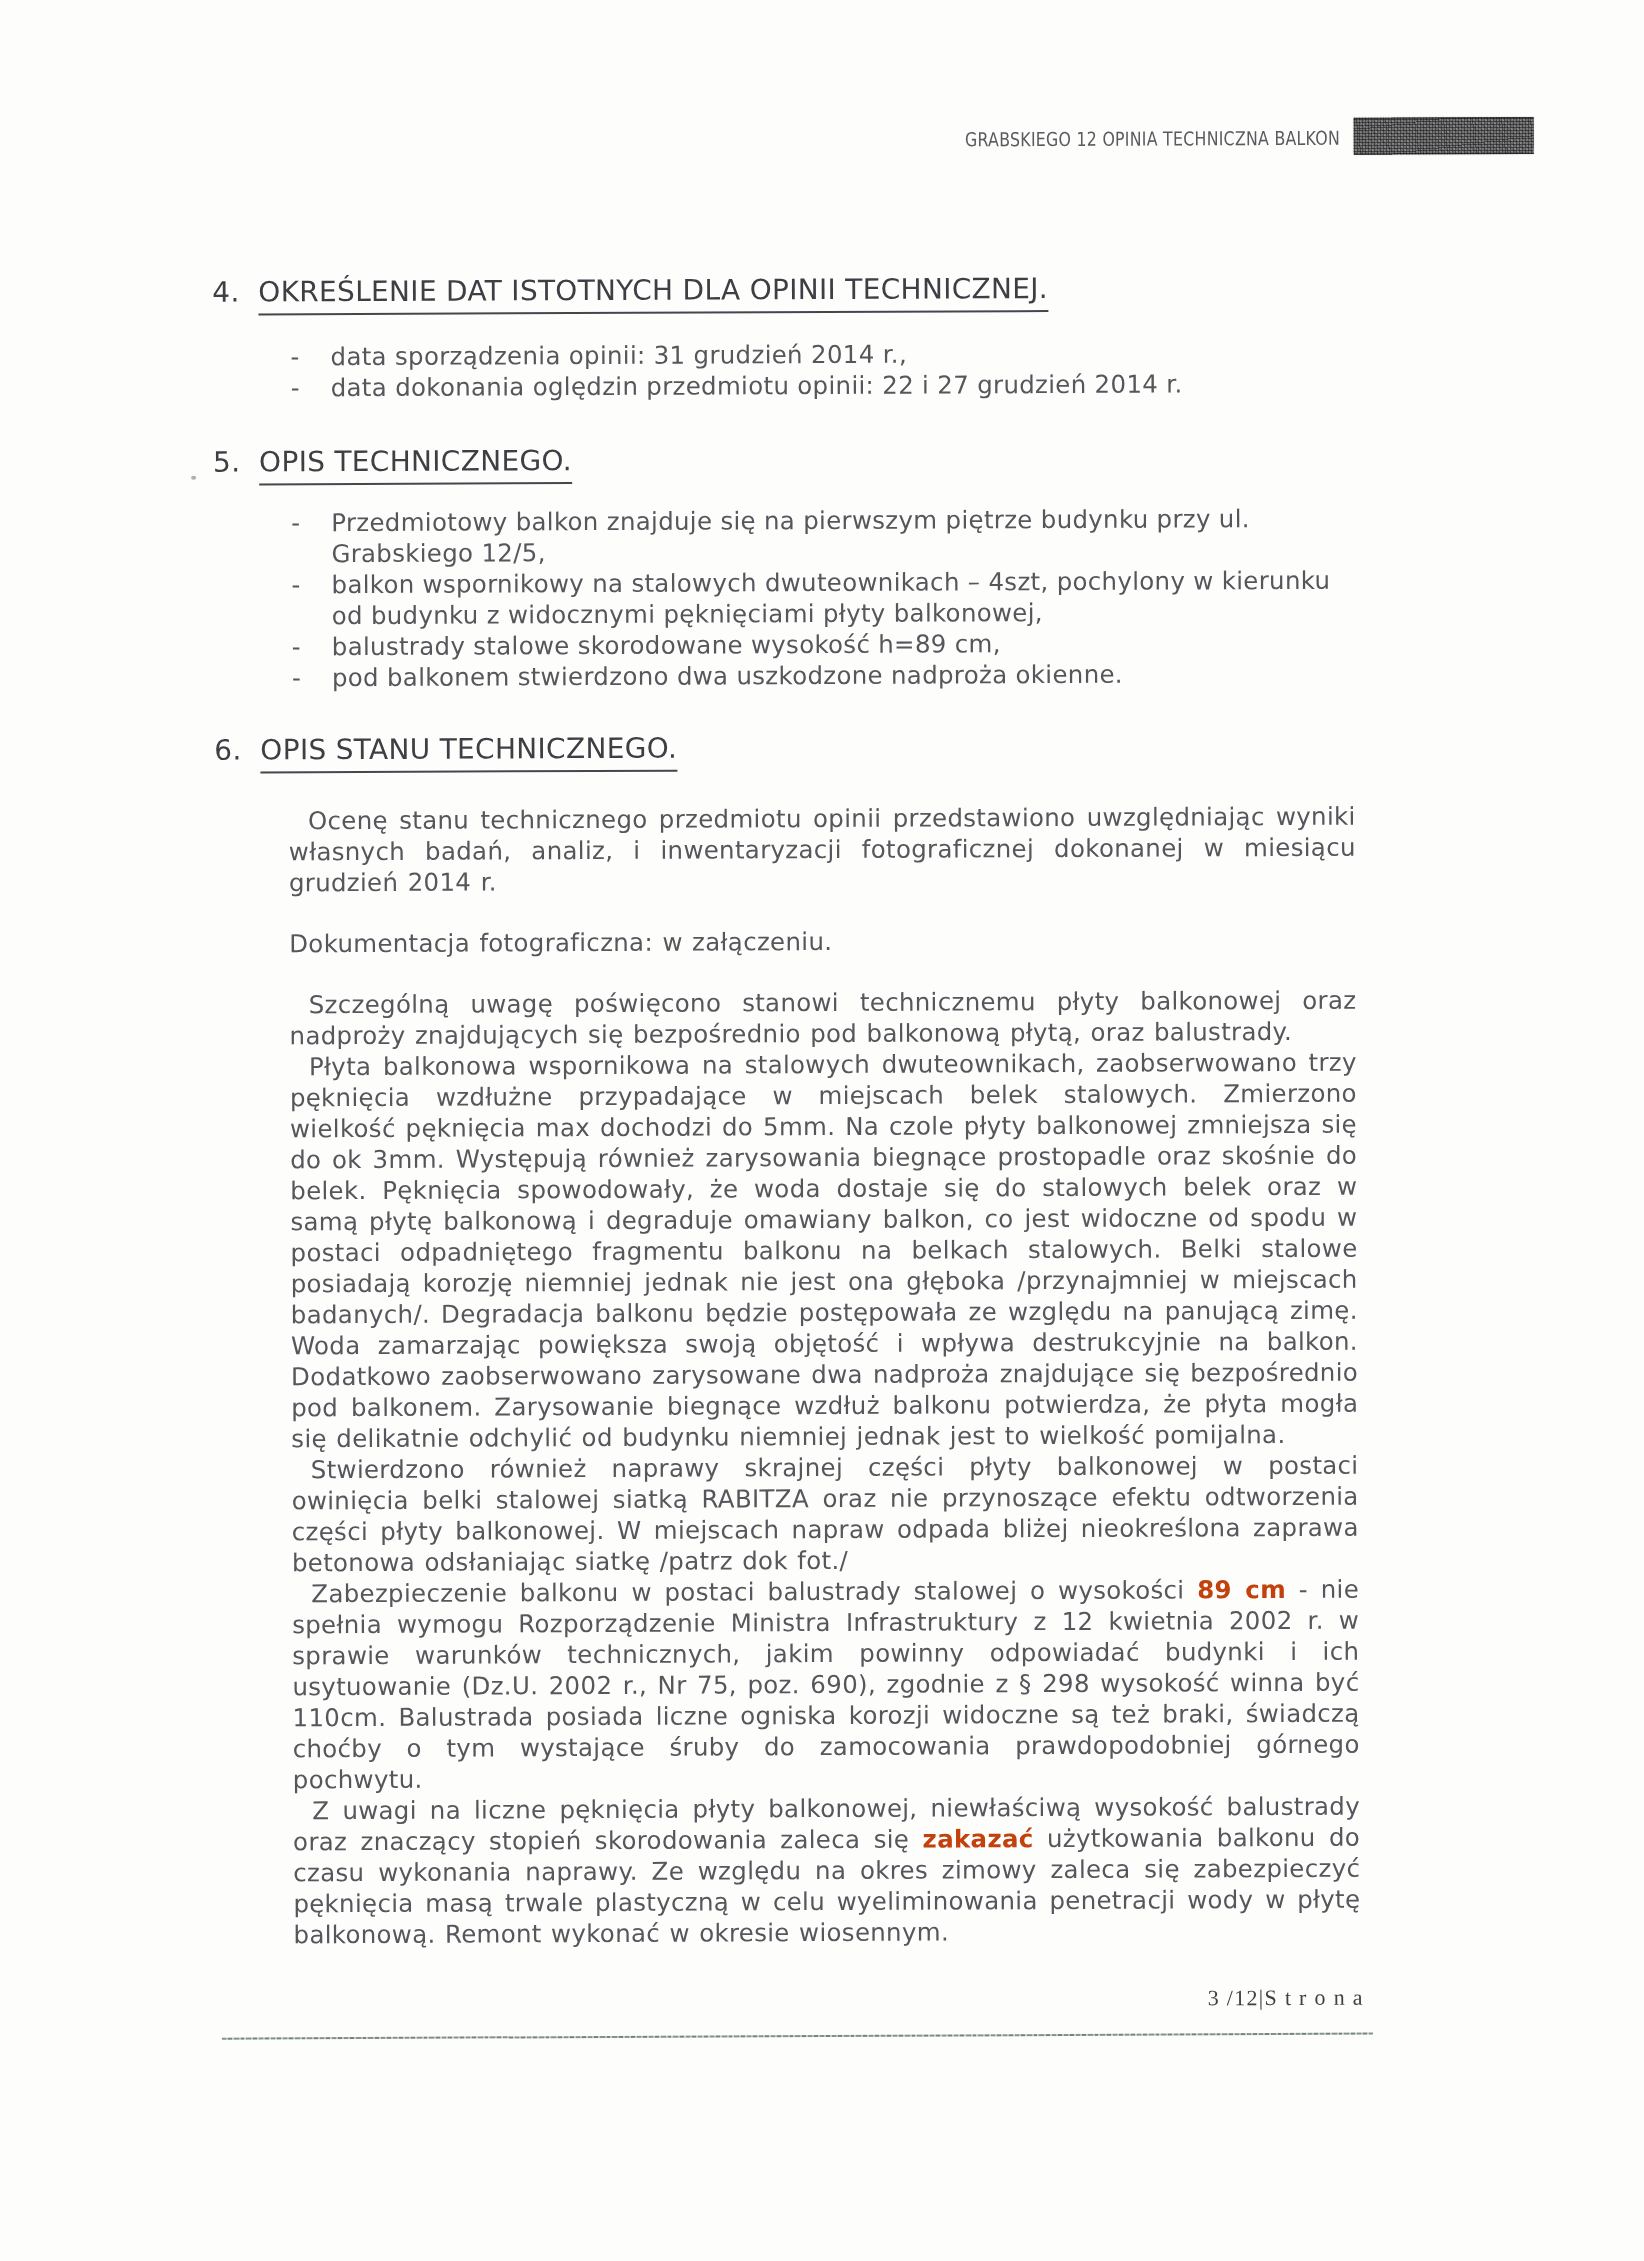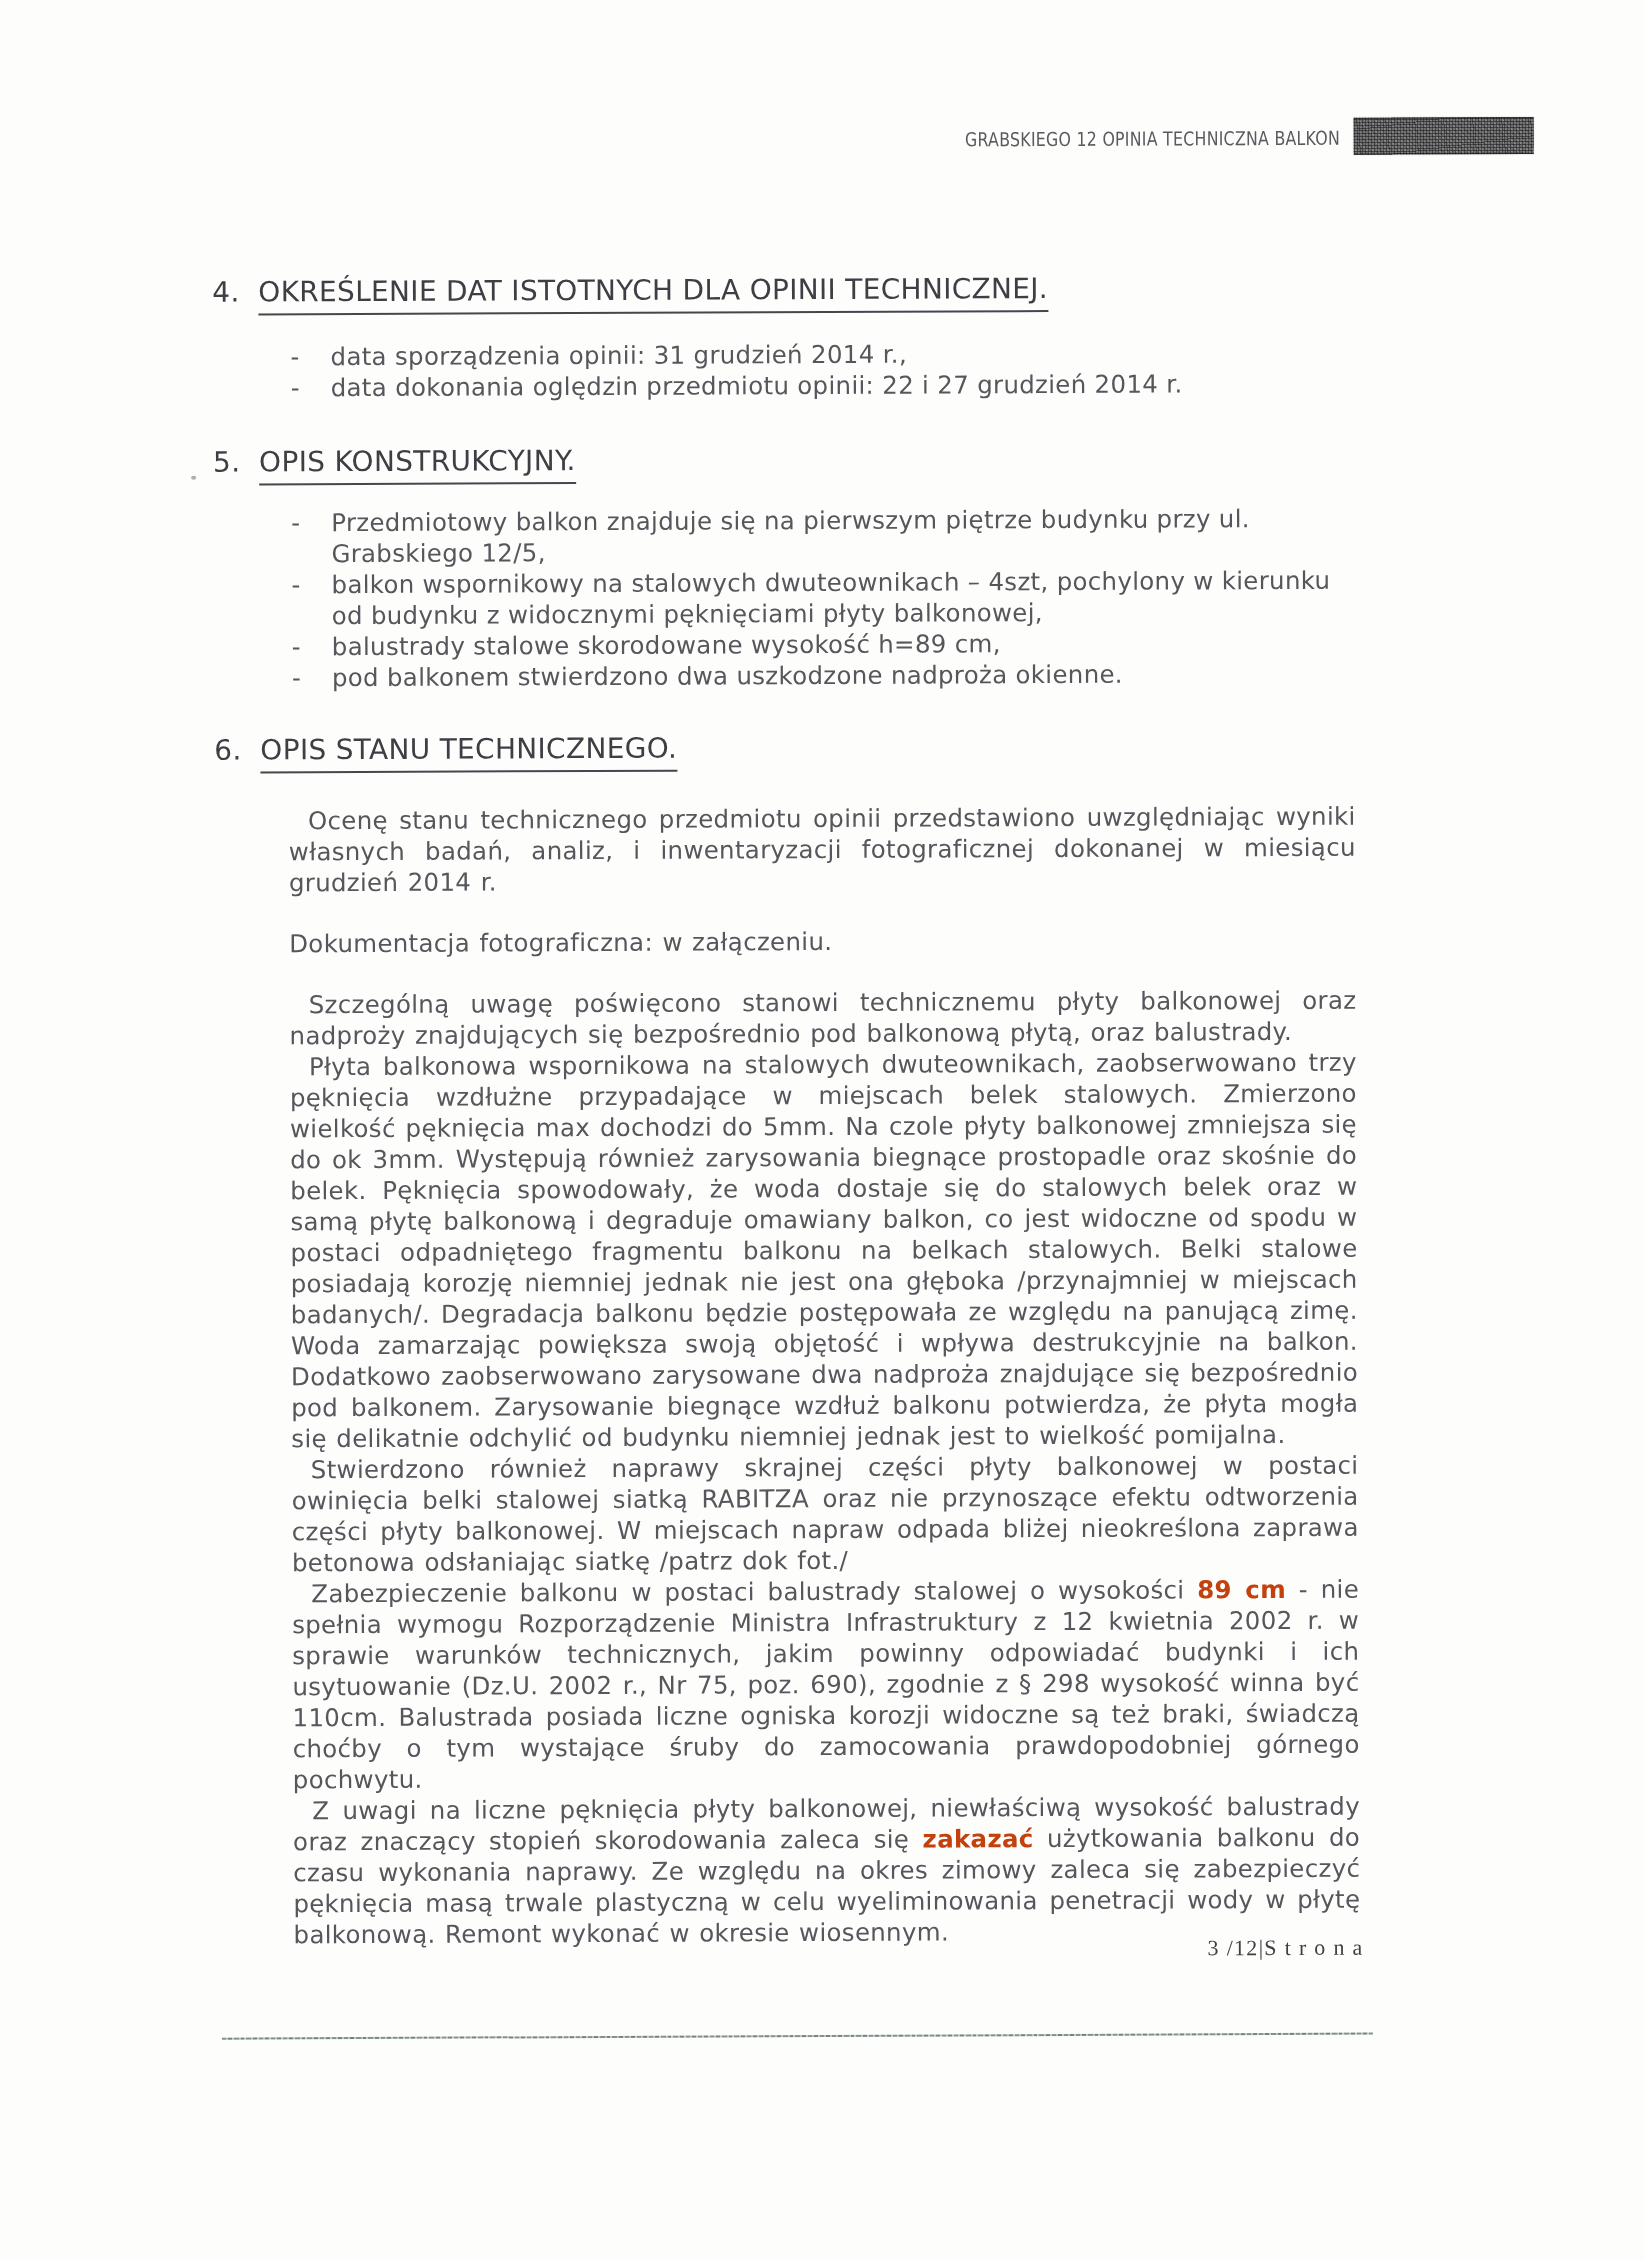--- a/index.html
+++ b/index.html
@@ -104,21 +104,21 @@
     left: 217px;
     top: 2035px;
     width: 1151px;
     height: 1.9px;
     background: repeating-linear-gradient(90deg,
       #6f7f78 0 4.5px, #aab5ae 4.5px 6.4px, #5c6a70 6.4px 10.3px, #b8c0ba 10.3px 12.2px);
     opacity: 0.85;
   }
   .footer-text {
     position: absolute;
-    top: 1937px;
+    top: 1987px;
     right: 285px;
     font-family: "Liberation Serif", "DejaVu Serif", serif;
     font-size: 22px;
     letter-spacing: 1.3px;
     color: #3c4244;
     white-space: nowrap;
   }
 
   
   .noise-dot {
@@ -150,21 +150,21 @@
         <span class="item-text">data sporządzenia opinii: 31 grudzień 2014 r.,</span>
       </div>
       <div class="item">
         <span class="item-dash">-</span>
         <span class="item-text">data dokonania oględzin przedmiotu opinii: 22 i 27 grudzień 2014 r.</span>
       </div>
     </div>
 
     <div class="section-heading" id="sec5">
       <span class="sec-num">5.</span>
-      <span class="sec-title">OPIS KONSTRUKCYJNY.</span>
+      <span class="sec-title">OPIS TECHNICZNEGO.</span>
     </div>
     <div class="noise-dot"></div>
     <div class="items" id="items5">
       <div class="item">
         <span class="item-dash">-</span>
         <span class="item-text">Przedmiotowy balkon znajduje się na pierwszym piętrze budynku przy ul. Grabskiego 12/5,</span>
       </div>
       <div class="item">
         <span class="item-dash">-</span>
         <span class="item-text">balkon wspornikowy na stalowych dwuteownikach – 4szt, pochylony w kierunku od budynku z widocznymi pęknięciami płyty balkonowej,</span>

